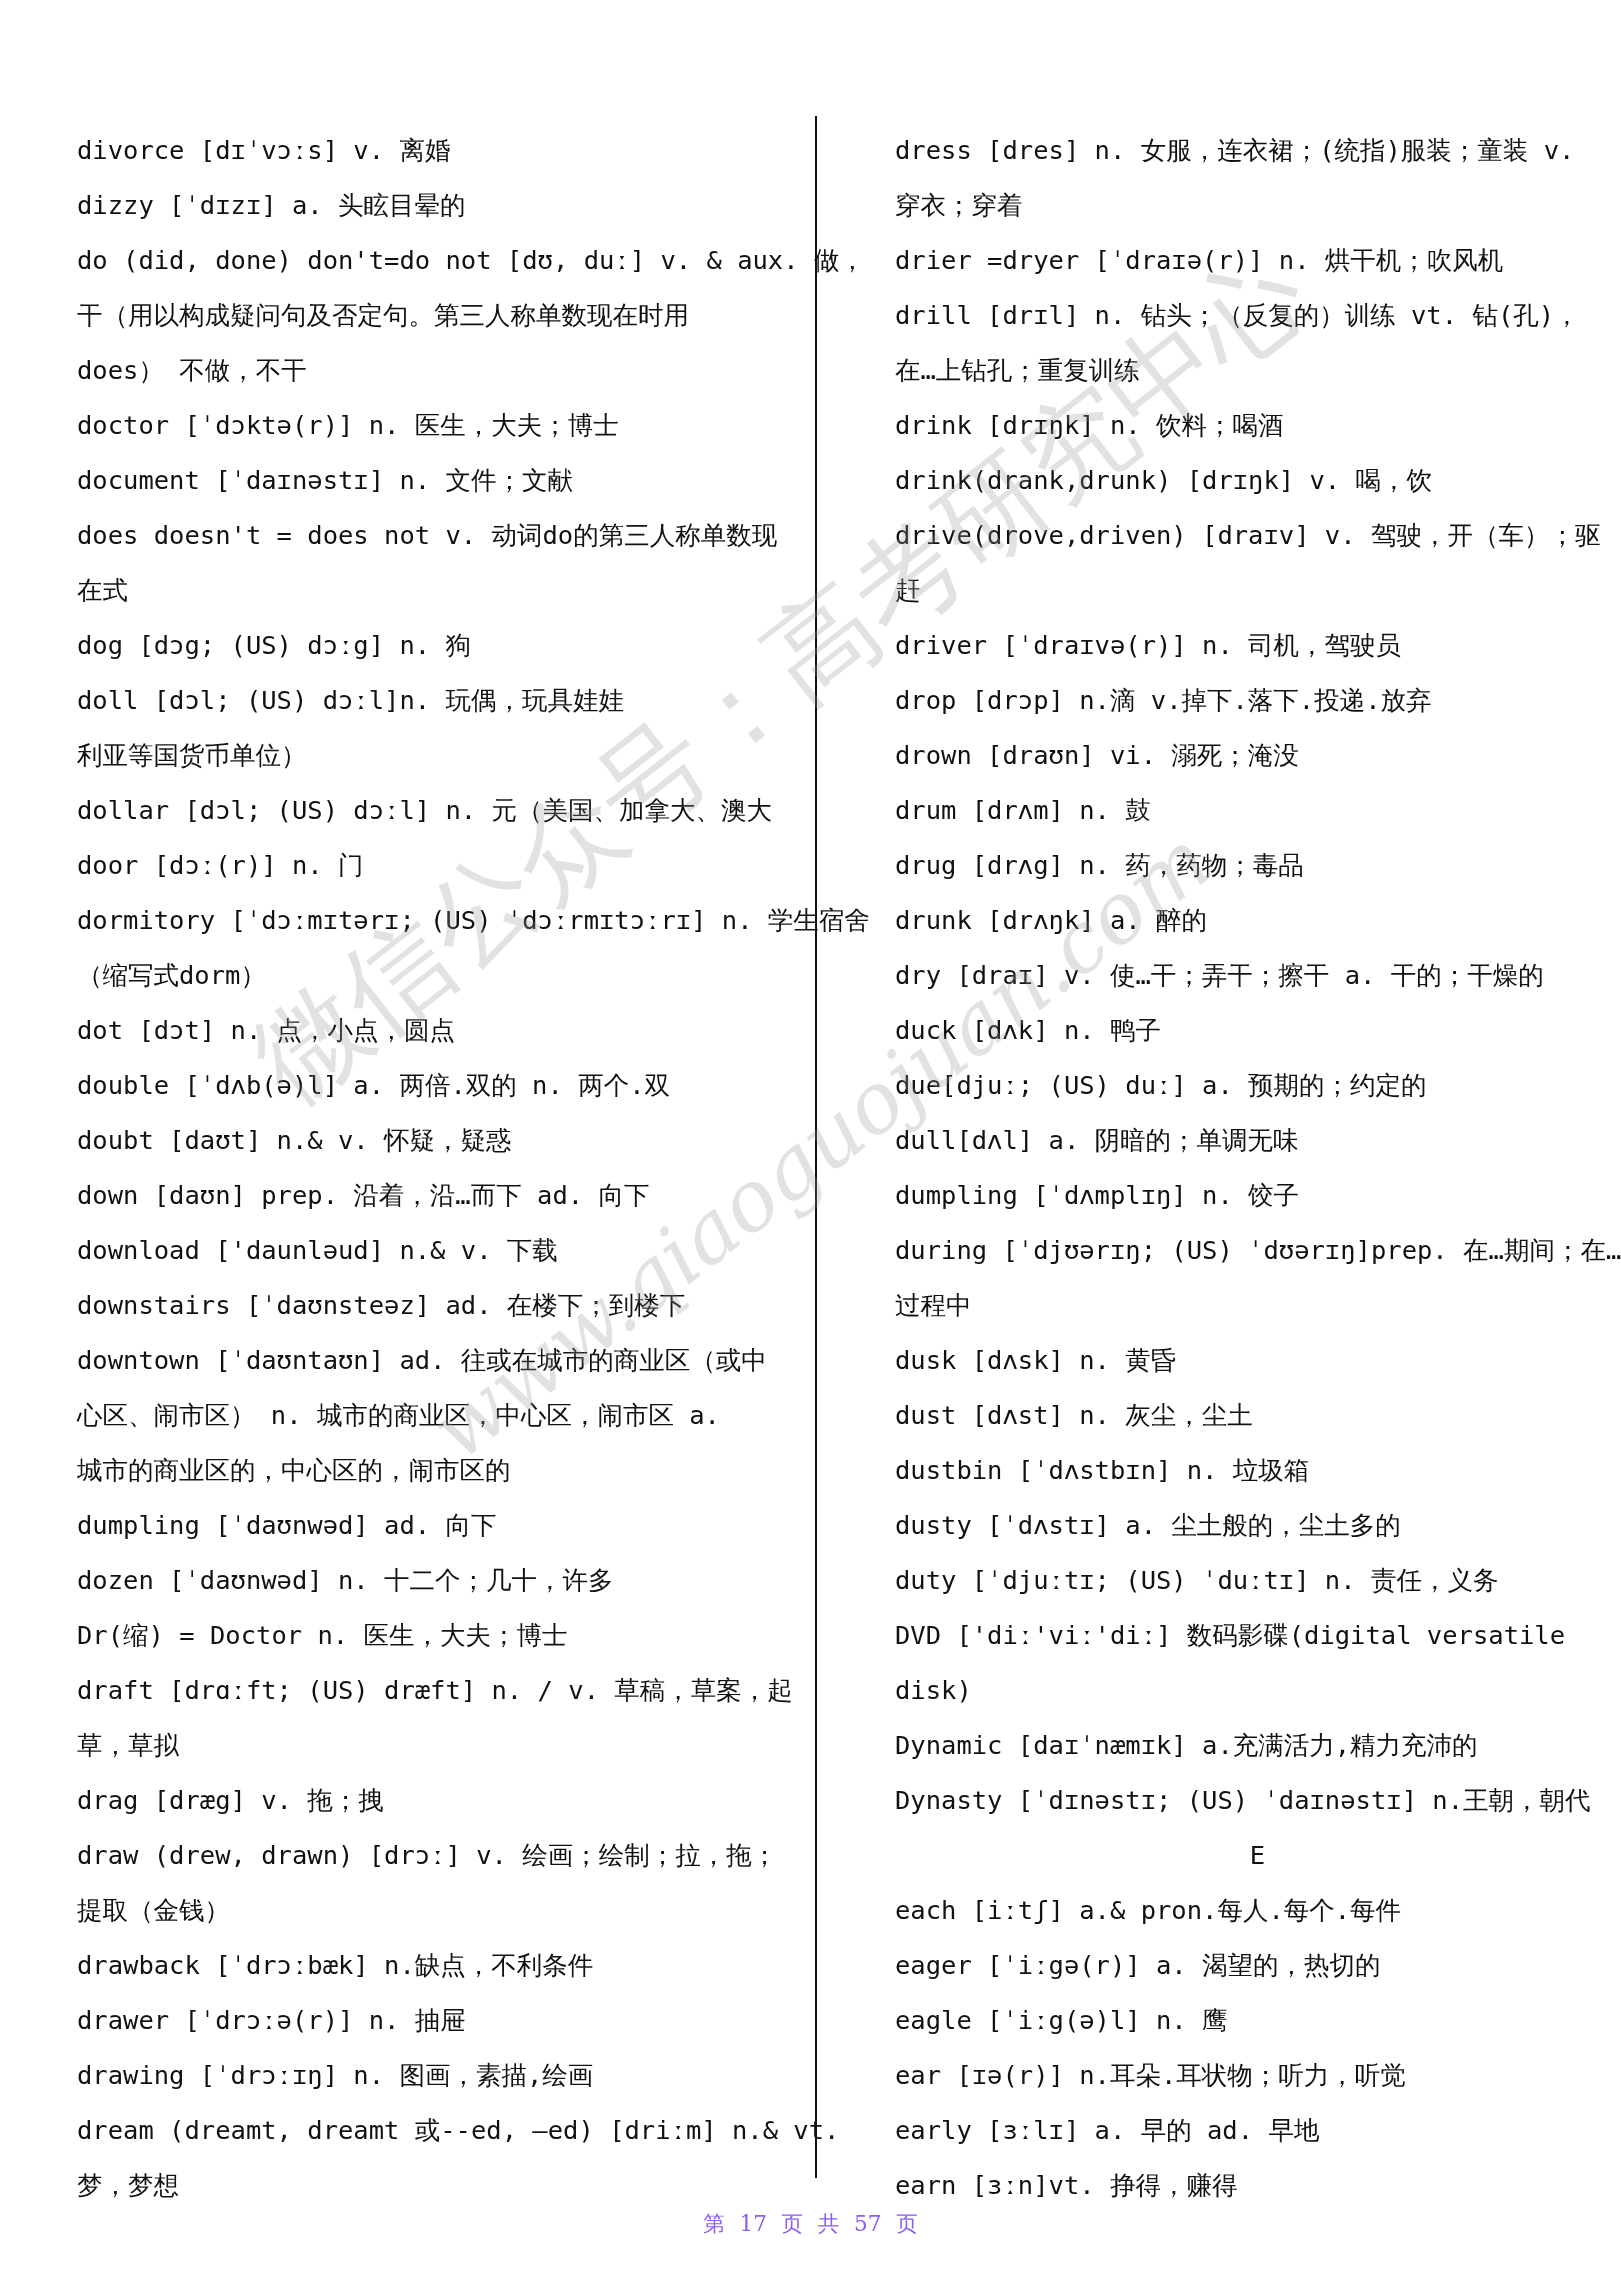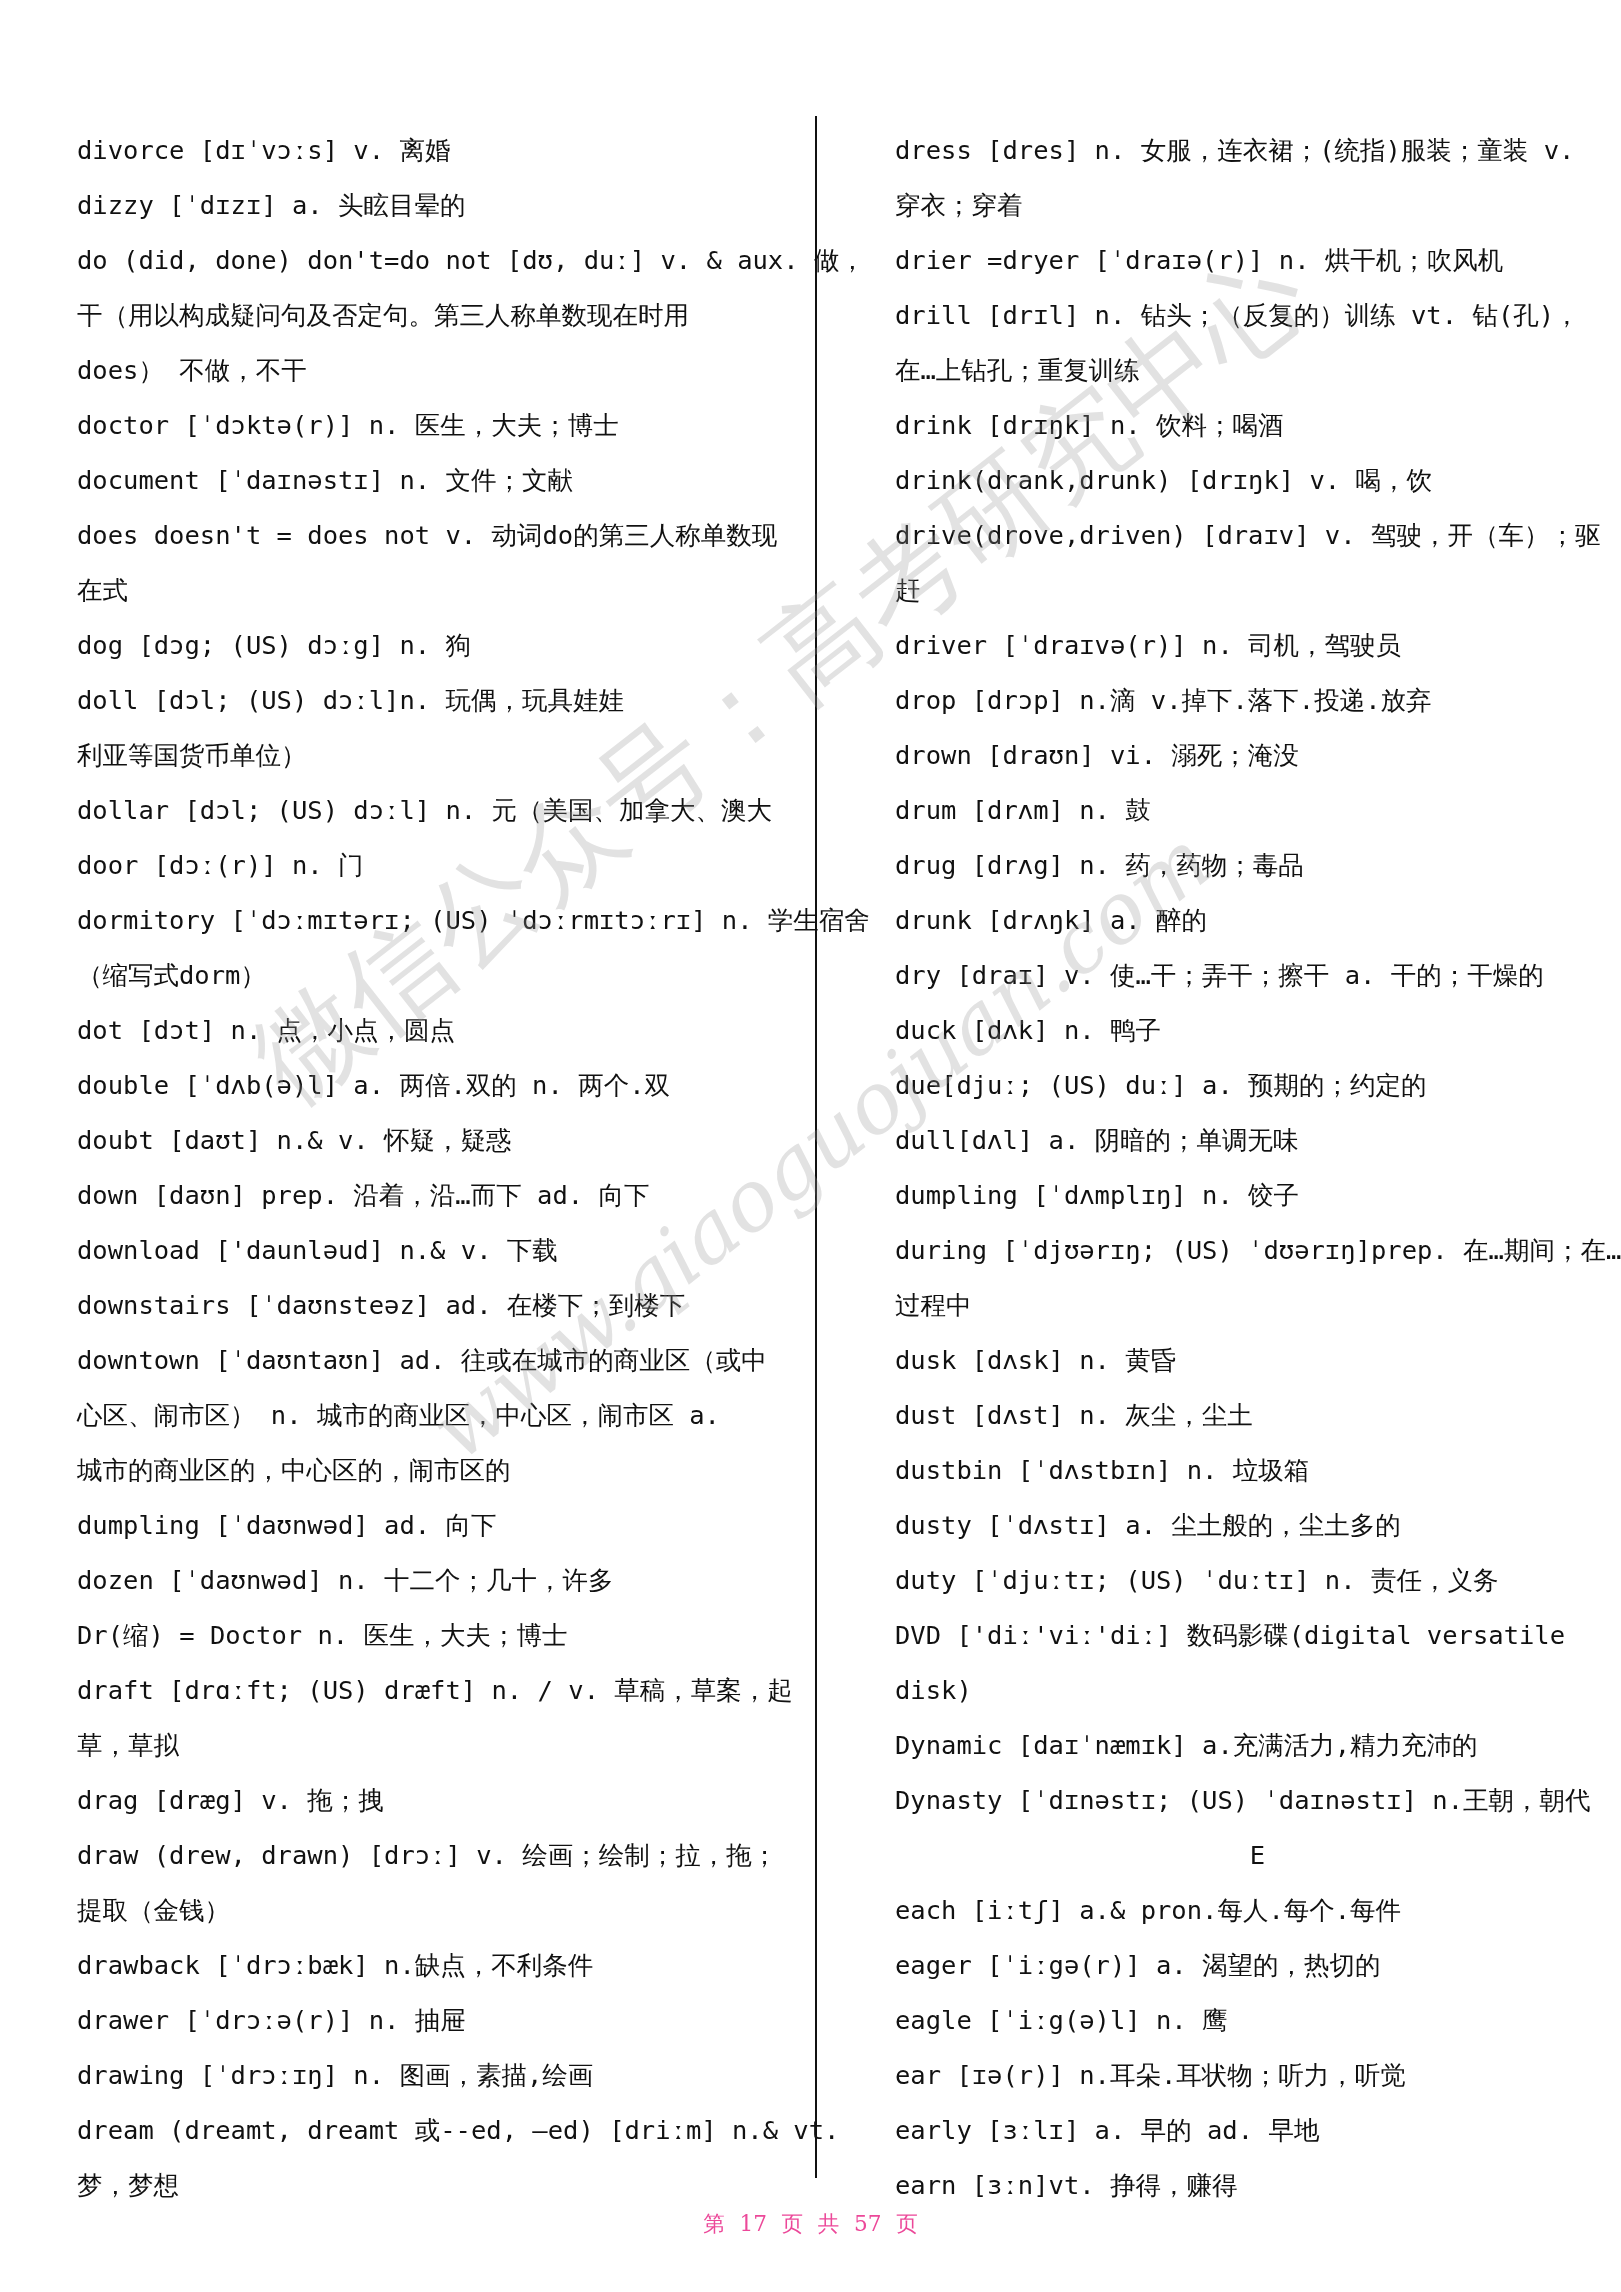--- a/index.html
+++ b/index.html
@@ -17,21 +17,21 @@
     .col.left { left: 77px; width: 725px; }
     .col.right { left: 895px; width: 725px; }
     .line { white-space: nowrap; height: 55px; overflow: visible; }
     .line.center { text-align: center; }
     .divider {
       position: absolute; left: 815px; top: 116px; width: 2px; height: 2062px;
       background: #111111;
     }
     .footer {
       position: absolute; top: 2209px; left: 0; width: 1621px; text-align: center;
-      font-family: "DejaVu Serif", "Liberation Serif", serif; font-size: 21.6px; color: #ec4899;
+      font-family: "DejaVu Serif", "Liberation Serif", serif; font-size: 21.6px; color: #8b5cf6;
       word-spacing: 7.8px;
     }
     .watermark {
       position: absolute; pointer-events: none; color: rgba(150,150,150,0.28);
       font-family: "DejaVu Serif", "Liberation Serif", serif; white-space: nowrap;
     }
     .wm1 { left: 225px; top: 1019px; font-size: 108px; transform: rotate(-38deg); transform-origin: left top; }
     .wm2 { left: 412px; top: 1402px; font-size: 84px; transform: rotate(-38deg); transform-origin: left top; font-style: italic; }
   </style>
 </head>

